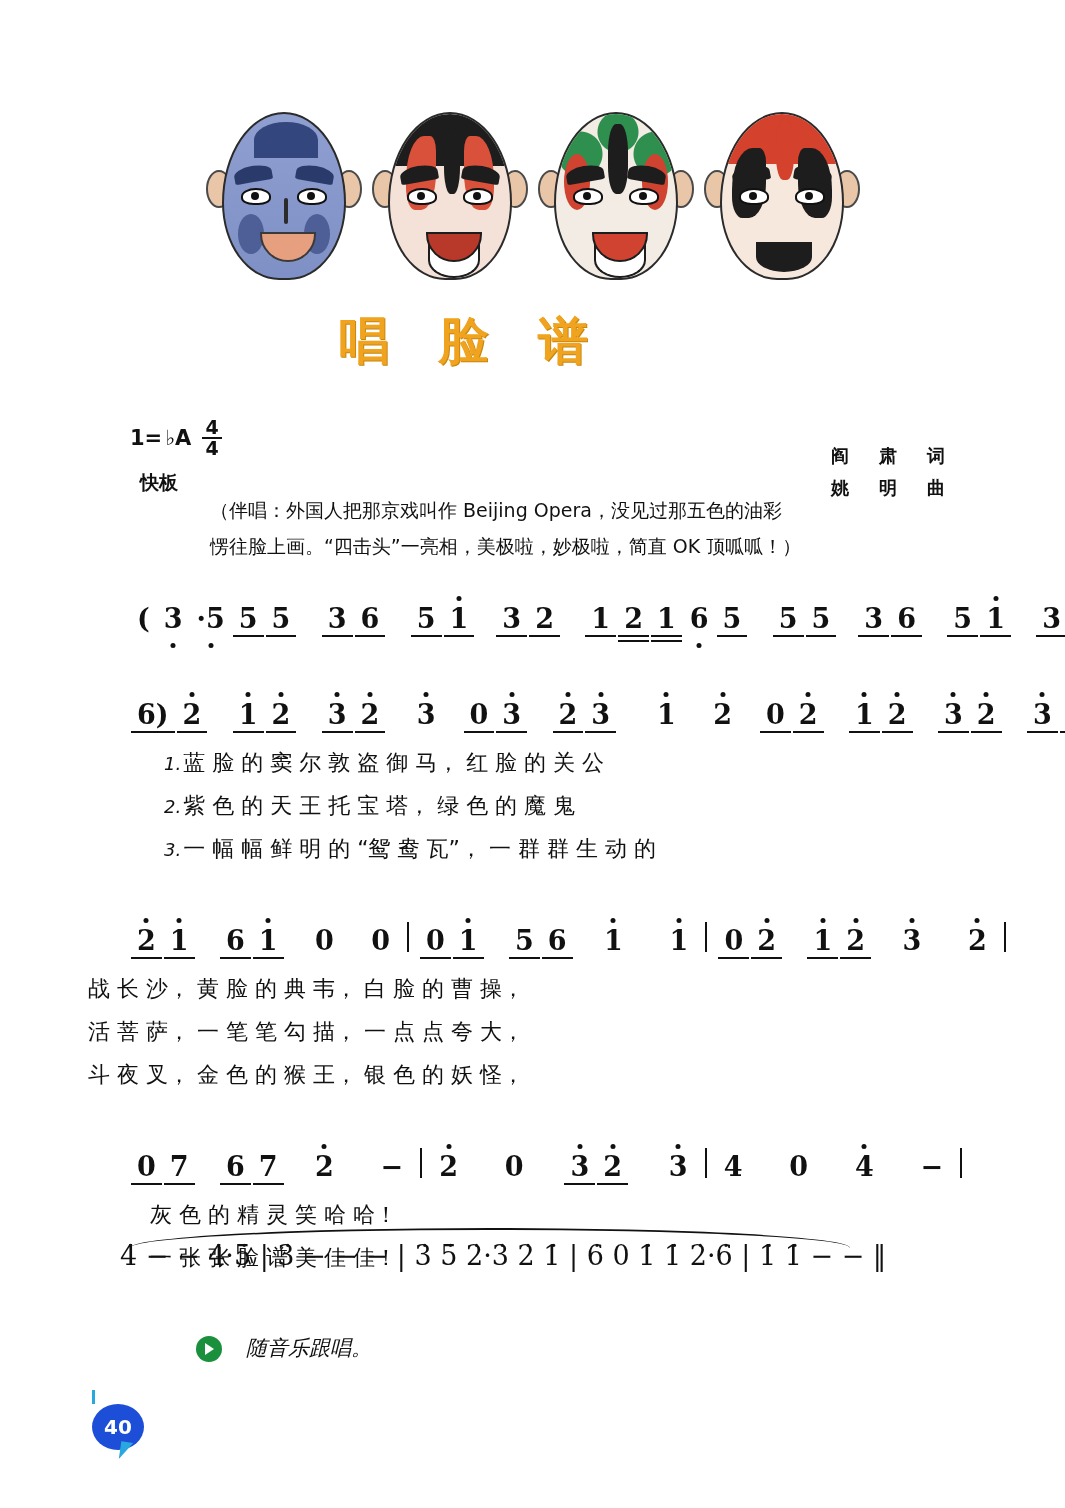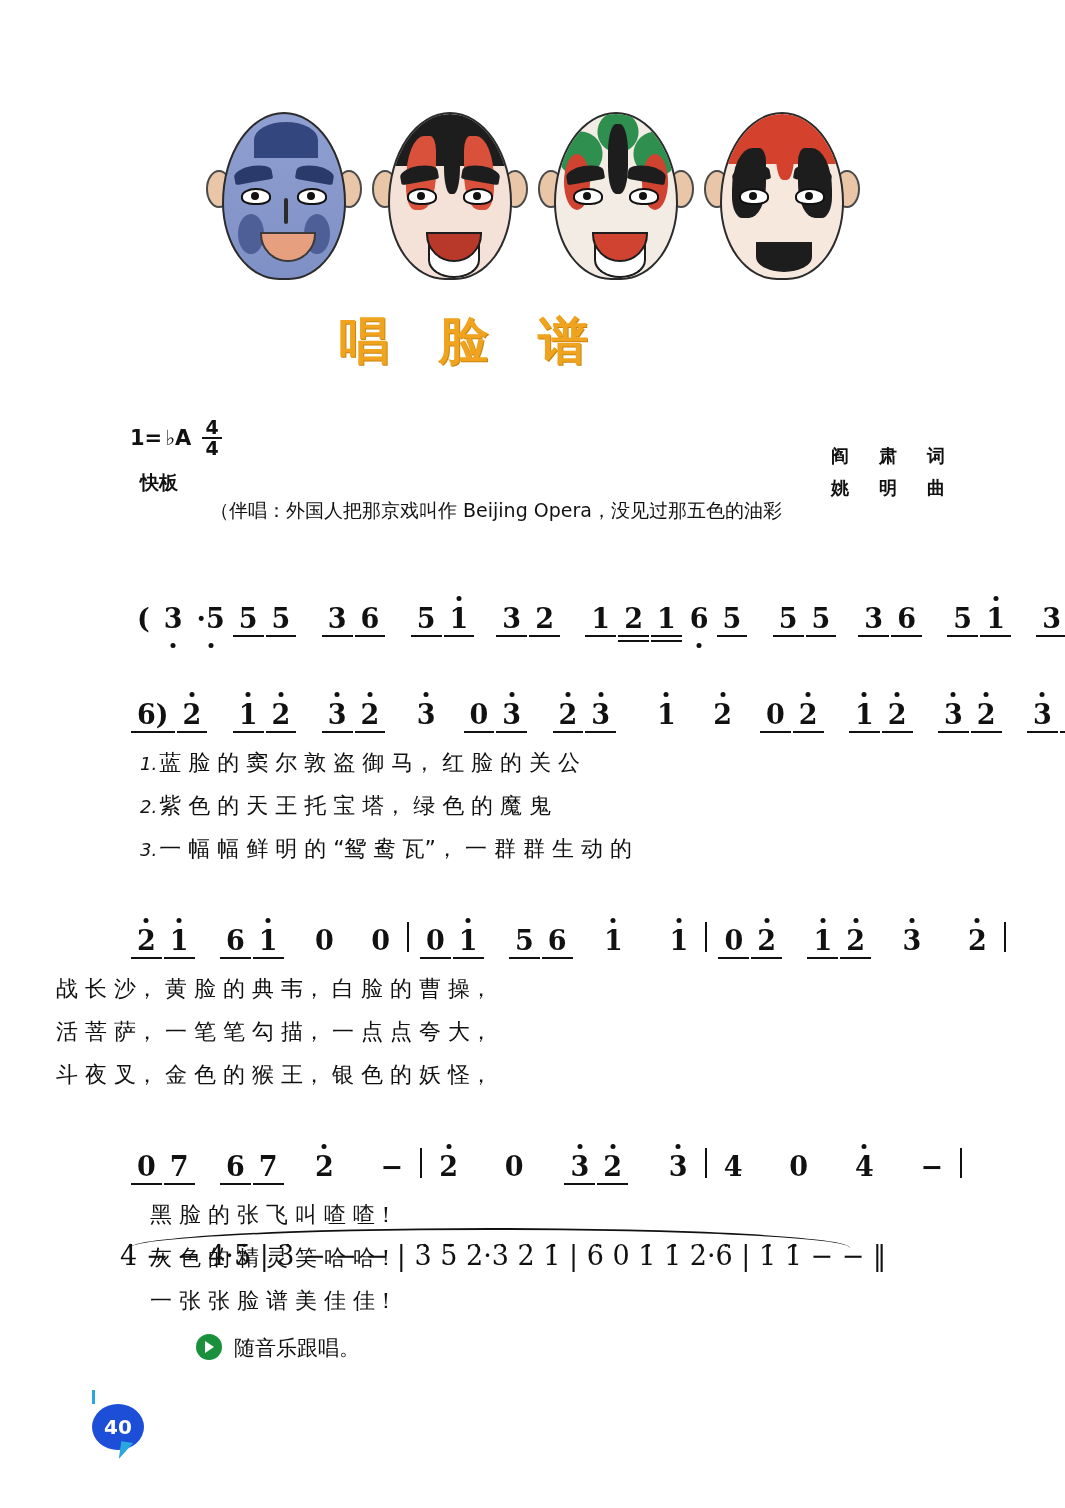--- a/index.html
+++ b/index.html
@@ -314,24 +314,25 @@
     border-top: 2px solid #111;
     border-radius: 50% 50% 0 0 / 100% 100% 0 0;
   }
 
   
   .foot-note {
     position: absolute;
     left: 196px;
     top: 1334px;
     display: flex;
-    align-items: flex-start;
-    gap: 12px;
+    align-items: flex-end;
+    gap: 24px;
     font-family: "DejaVu Sans", sans-serif;
     font-size: 21px;
+    font-style: italic;
   }
   .play-badge {
     width: 26px; height: 26px;
     border-radius: 50%;
     background: #1a8f3c;
     position: relative;
   }
   .play-badge::after {
     content: "";
     position: absolute;
@@ -476,20 +477,21 @@
   </span>
 </div>
 <div class="tempo">快板</div>
 <div class="credits">
   <span>阎　肃　词</span><br>
   <span>姚　明　曲</span>
 </div>
 
 <div class="intro">
   <div>（伴唱：外国人把那京戏叫作 Beijing Opera，没见过那五色的油彩</div>
+  <div class="l2">愣往脸上画。“四击头”一亮相，美极啦，妙极啦，简直 OK 顶呱呱！）</div>
 </div>
 
 <div class="score">
 
   <div class="sysblock" style="height:90px;">
     <div class="notes" style="padding-left:130px;">
       <span class="n">(</span>
       <span class="n u dot-dn">3</span>
       <span class="n u dot-dn">·5</span>
       <span class="n u">5</span>
@@ -554,21 +556,21 @@
       <span class="n u dot-up">1</span>
         <span class="n u dot-up">2</span>
       <span class="n">&nbsp;</span>
       <span class="n u dot-up">3</span>
         <span class="n u dot-up">2</span>
       <span class="n">&nbsp;</span>
       <span class="n u dot-up">3</span>
         <span class="n u dot-up">5</span>
       <span class="bar"></span>
     </div>
-    <div class="lyrics" style="padding-left:140px;">
+    <div class="lyrics" style="padding-left:140px;margin-left:24px;">
       <span class="row">
         <span class="num-lab">1.</span><span>蓝 脸 的  窦 尔  敦           盗    御  马，            红 脸 的 关        公</span>
       </span>
       <span class="row">
         <span class="num-lab">2.</span><span>紫 色 的  天     王           托    宝  塔，            绿 色 的 魔        鬼</span>
       </span>
       <span class="row">
         <span class="num-lab">3.</span><span>一 幅 幅  鲜 明  的          “鸳    鸯  瓦”，           一 群 群 生        动 的</span>
       </span>
     </div>
@@ -600,21 +602,21 @@
         <span class="n u dot-up">2</span>
       <span class="n">&nbsp;</span>
       <span class="n u dot-up">1</span>
         <span class="n u dot-up">2</span>
       <span class="n">&nbsp;</span>
       <span class="n dot-up">3</span>
       <span class="n">&nbsp;&nbsp;</span>
       <span class="n dot-up">2</span>
       <span class="bar"></span>
     </div>
-    <div class="lyrics" style="padding-left:56px;">
+    <div class="lyrics" style="padding-left:88px;">
       <span class="row">战        长 沙，          黄 脸 的  典       韦，        白 脸 的 曹       操，</span>
       <span class="row">活        菩 萨，          一 笔 笔  勾       描，        一 点 点 夸       大，</span>
       <span class="row">斗        夜 叉，          金 色 的  猴       王，        银 色 的 妖       怪，</span>
     </div>
   </div>
 
   <div class="sysblock" style="height:200px; margin-top:26px;">
     <div class="notes" style="padding-left:130px;">
       <span class="n u">0</span>
         <span class="n u">7</span>
@@ -638,21 +640,20 @@
       <span class="n">4</span>
       <span class="n">&nbsp;&nbsp;</span>
       <span class="n">0</span>
       <span class="n">&nbsp;&nbsp;</span>
       <span class="n dot-up">4</span>
       <span class="n">&nbsp;&nbsp;</span>
       <span class="n">−</span>
       <span class="bar"></span>
     </div>
     <div class="lyrics" style="padding-left:150px;">
-      <span class="row">黑 脸 的 张        飞    叫      喳     喳！</span>
       <span class="row">灰 色 的 精        灵    笑      哈     哈！</span>
       <span class="row">一 张 张 脸        谱    美      佳     佳！</span>
     </div>
   </div>
 
 </div>
 
 <div class="longtie"></div>
 <div class="finalline">
   <span>4̇  − −  4̇·5̇ | 3̇ − − −  | 3̇ 5̇  2̇·3̇ 2̇ 1̇ | 6̇ 0 1̇ 1̇ 2̇·6̇ | 1̇ 1̇ − − ‖</span>

